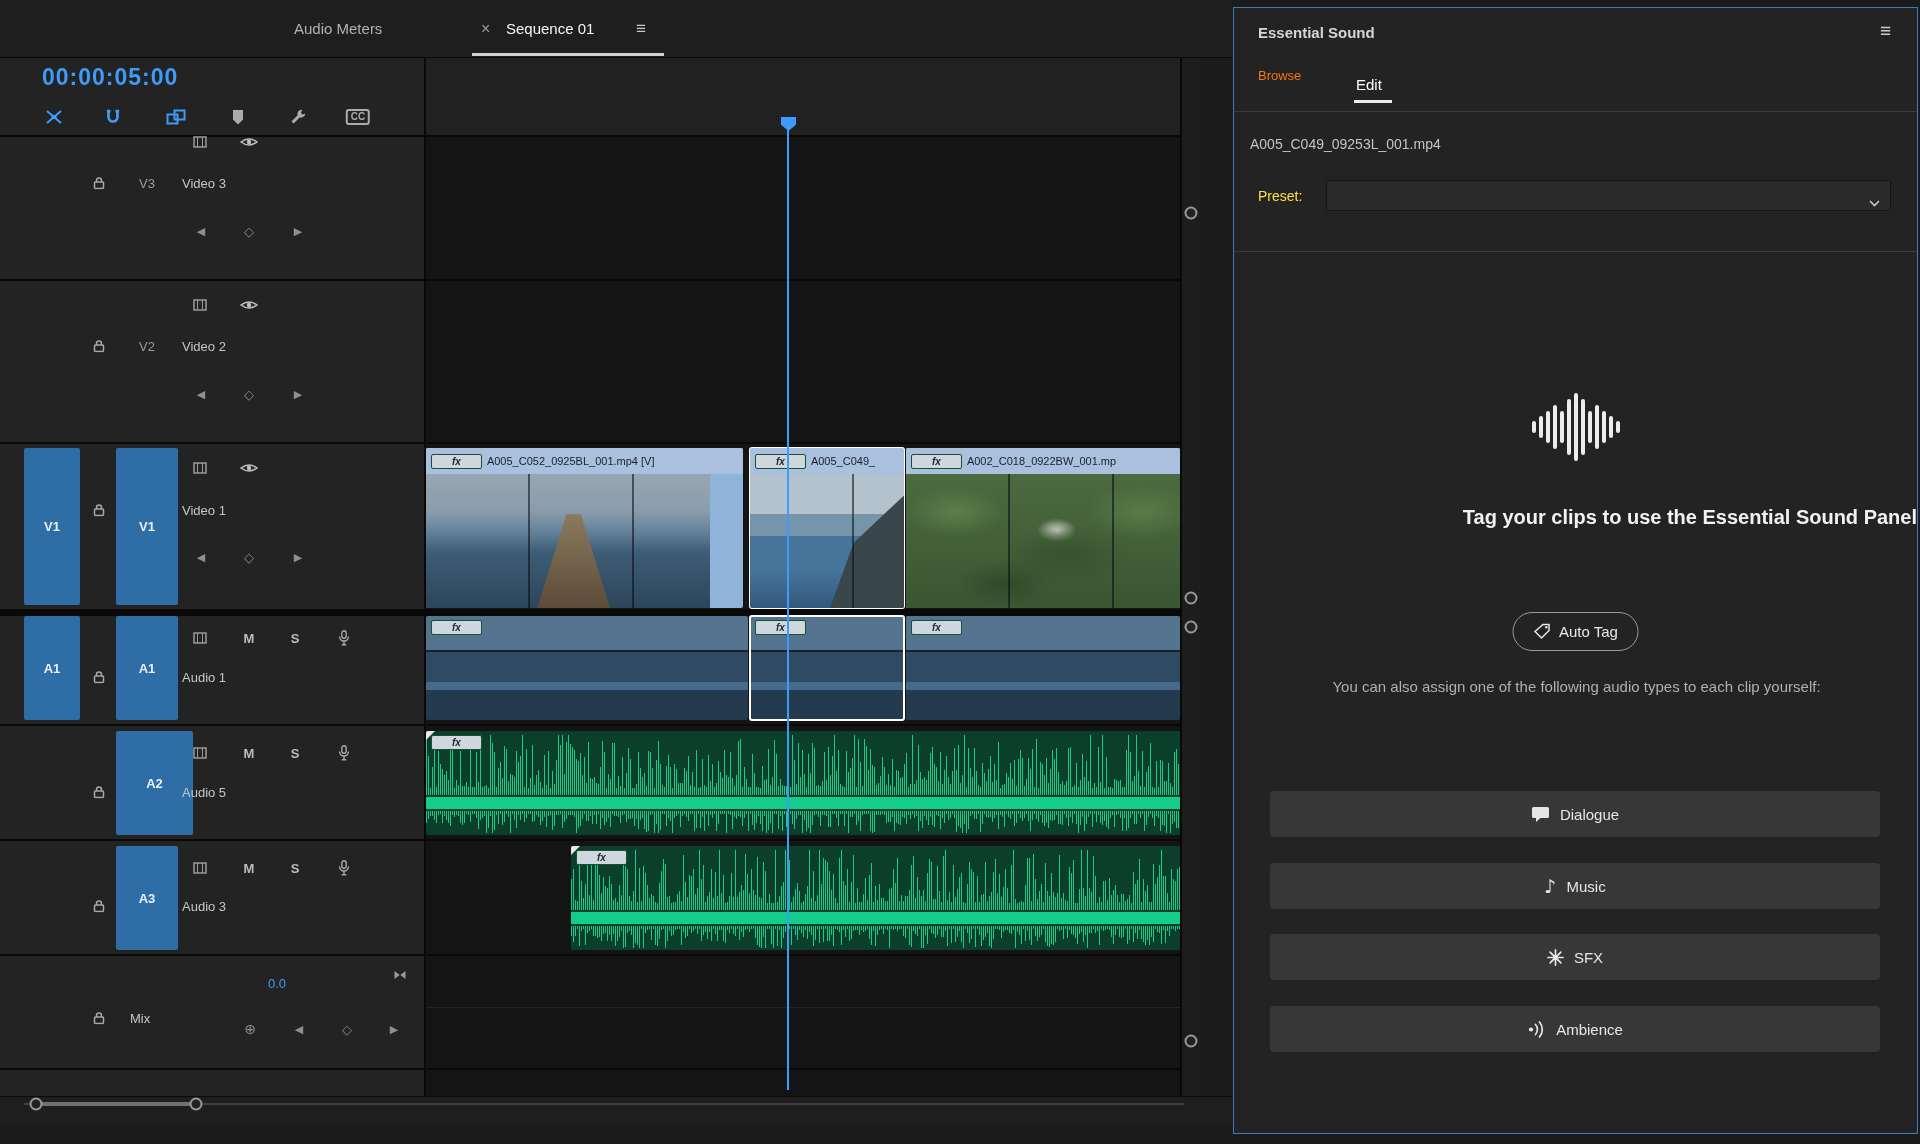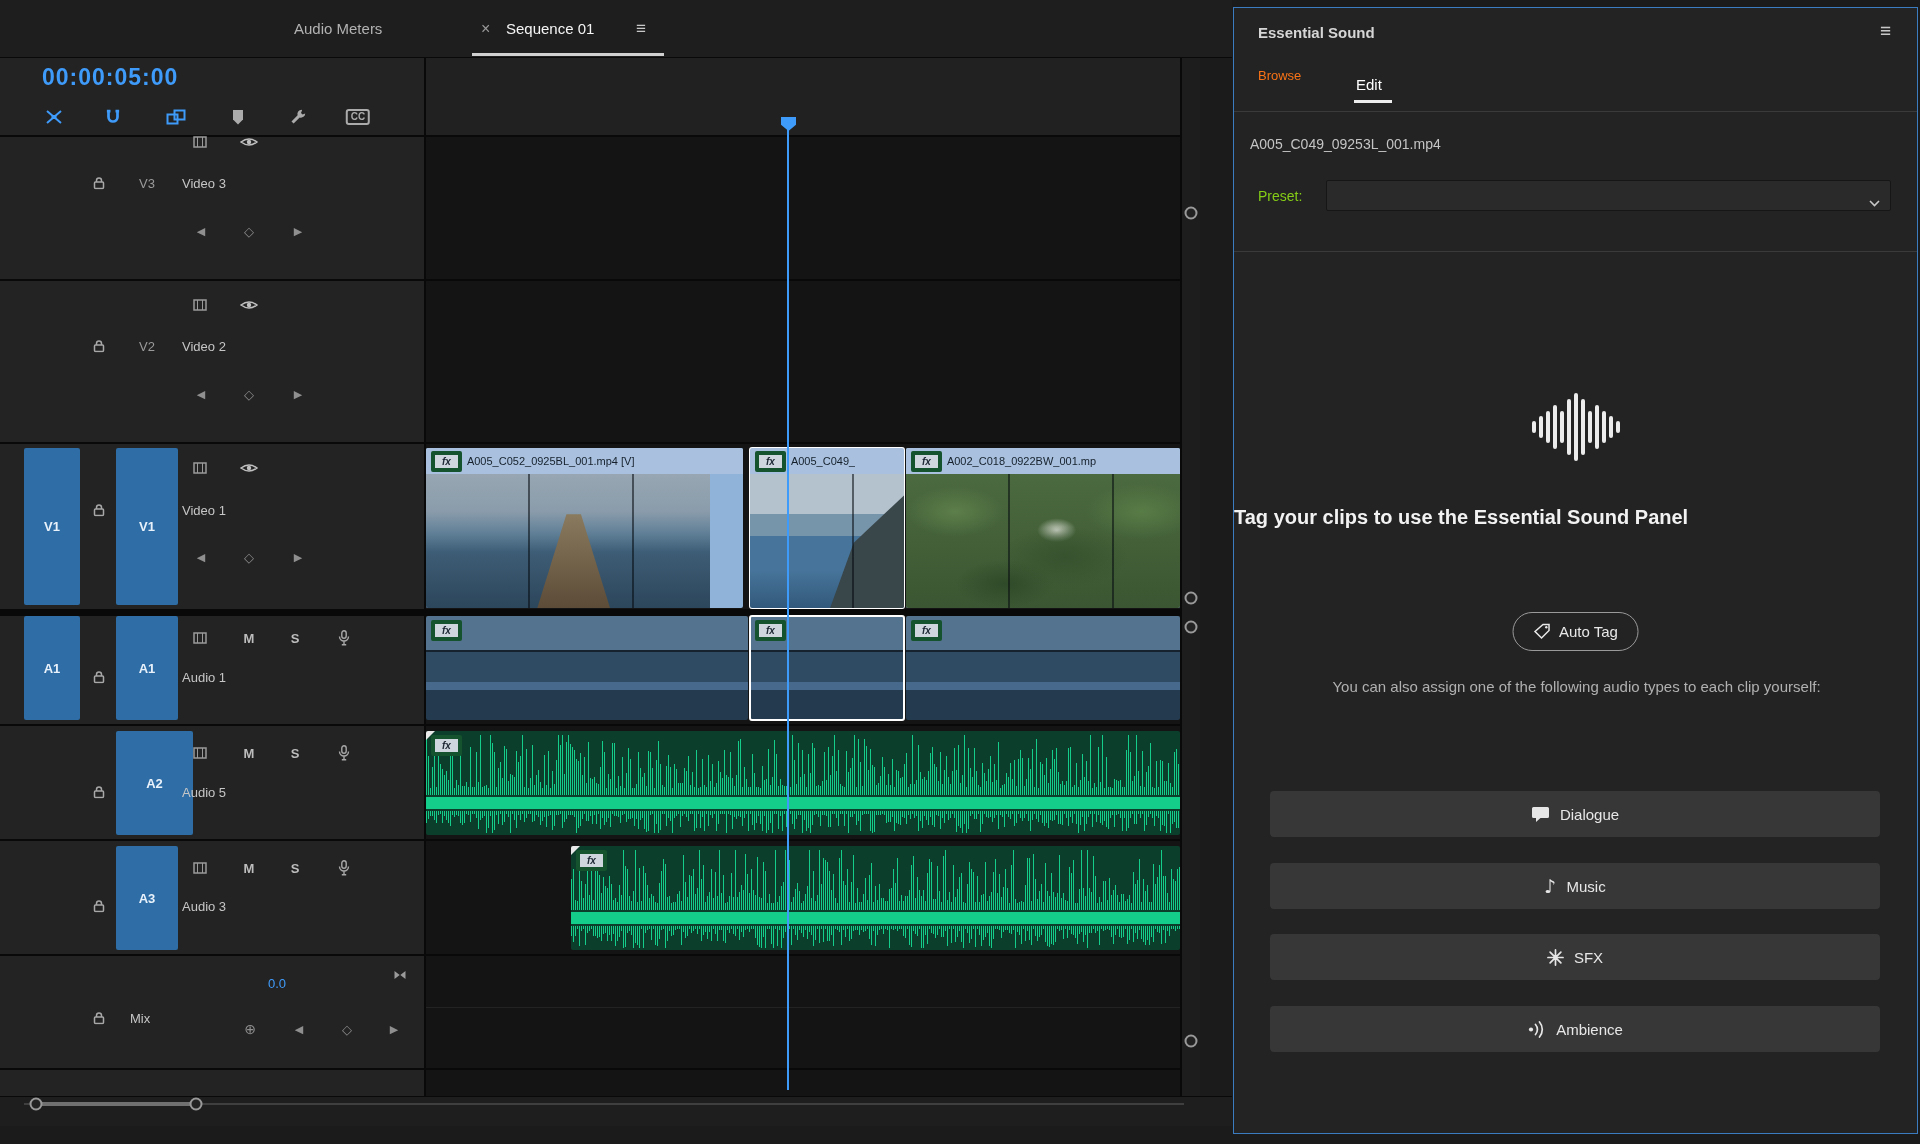--- a/index.html
+++ b/index.html
@@ -12,21 +12,21 @@
 .ico{position:absolute;transform:translate(-50%,-50%);display:flex;align-items:center;justify-content:center;line-height:1}
 .gl{color:#8f8f8f;font-size:11px}
 .ms{color:#bdbdbd;font-size:13px;font-weight:bold}
 .patch{position:absolute;background:#2e6da6;border-radius:2px;display:flex;align-items:center;justify-content:center;font-size:13px;font-weight:bold;color:#e9f2fb}
 .tname{position:absolute;font-size:13px;color:#c6c6c6;transform:translateY(-50%);white-space:nowrap}
 .clip{position:absolute;overflow:hidden;border-radius:2px}
 .vclip{background:#8fb3d9}
 .sel{outline:2px solid #fff;outline-offset:-1px;z-index:3}
 .ctitle{position:absolute;left:0;right:0;top:0;height:26px;background:#a9c1de;display:flex;align-items:center;gap:5px;padding:0 5px;z-index:1}
 .clabel{font-size:11px;color:#15202c;white-space:nowrap;overflow:hidden}
-.fx{font-style:italic;font-weight:bold;font-size:10px;line-height:13px;background:#cfd6de;color:#222c38;border-radius:2px;padding:0 7px;border:4px solid #14532d;flex:none}
+.fx{font-style:italic;font-weight:bold;font-size:10px;line-height:13px;background:#cfd6de;color:#222c38;border-radius:2px;padding:0 20px;border:1px solid #14532d;flex:none}
 .fxa{position:absolute;left:5px;top:4px;z-index:2}
 .thumbs{position:absolute;top:26px;bottom:0}
 .fsep{position:absolute;inset:0;background:repeating-linear-gradient(90deg,transparent 0 102px,rgba(5,10,15,.55) 102px 104px)}
 .art1{background:linear-gradient(180deg,#97a6b2 0%,#8a9cab 28%,#5e7e96 45%,#3e5d76 58%,#2c465b 100%)}
 .pier{position:absolute;left:36%;right:32%;bottom:0;top:30%;clip-path:polygon(10% 100%,90% 100%,58% 0,42% 0);background:linear-gradient(180deg,#8a7a5e,#5c4c38)}
 .art2{background:linear-gradient(180deg,#b3c2cd 0 30%,#7795aa 30% 46%,#47749a 46% 72%,#32597b 100%)}
 .cliff{position:absolute;right:0;bottom:0;width:48%;top:16%;clip-path:polygon(100% 0,100% 100%,0 100%,32% 42%);background:#39464a}
 .art3{background:radial-gradient(70px 36px at 18% 28%,#5d7f4a,transparent 70%),radial-gradient(90px 44px at 58% 62%,#36522e,transparent 70%),radial-gradient(26px 16px at 55% 42%,#c9cfc2,transparent 75%),radial-gradient(80px 40px at 86% 28%,#587c46,transparent 70%),radial-gradient(70px 34px at 36% 82%,#2f4a28,transparent 70%),linear-gradient(180deg,#4c6a3f,#3a5632)}
 .aclip{background:linear-gradient(180deg,#54738f 0,#54738f 34px,#16222e 34px,#16222e 36px,#2f4b64 36px,#2f4b64 66px,#47698c 66px,#47698c 74px,#243a4e 74px,#243a4e 100%)}
 .gclip{background:#0c3e2c}
@@ -1715,21 +1715,21 @@
   <div class="knob" style="left:196px;top:1104px"></div>
 
   <div class="esp">
     <span class="a" style="left:24px;top:16px;font-size:15px;font-weight:600;color:#d6d6d6">Essential Sound</span>
     <span class="a" style="left:646px;top:12px;font-size:19px;color:#c8c8c8">≡</span>
     <span class="a" style="left:24px;top:60px;font-size:13px;color:#f97316">Browse</span>
     <span class="a" style="left:122px;top:68px;font-size:15px;color:#ffffff">Edit</span>
     <div class="a" style="left:120px;top:92px;width:38px;height:3px;background:#ededed"></div>
     <div class="a" style="left:0;top:103px;width:683px;height:1px;background:#3a3a3a"></div>
     <span class="a" style="left:16px;top:128px;font-size:14px;color:#c4c4c4">A005_C049_09253L_001.mp4</span>
-    <span class="a" style="left:24px;top:180px;font-size:14px;color:#84cc16">Preset:</span>
+    <span class="a" style="left:24px;top:180px;font-size:14px;color:#fde047">Preset:</span>
     <div class="a" style="left:92px;top:172px;width:565px;height:31px;background:#2a2a2a;border:1px solid #161616;border-radius:2px">
       <span class="a" style="right:10px;top:12px"><svg width="11" height="7">
             <path d="M1 1l4.5 4.5L10 1" fill="none" stroke="#c8c8c8" stroke-width="1.6"></path>
           </svg></span>
     </div>
     <div class="a" style="left:0;top:243px;width:683px;height:1px;background:#3a3a3a"></div>
 
     <div class="eqi" style="top:384px">
         <span style="width: 4px; height: 12px; background: rgb(236, 236, 236); border-radius: 2px; display: inline-block;"></span>
         <span style="width: 4px; height: 22px; background: rgb(236, 236, 236); border-radius: 2px; display: inline-block;"></span>
@@ -1738,21 +1738,21 @@
         <span style="width: 4px; height: 32px; background: rgb(236, 236, 236); border-radius: 2px; display: inline-block;"></span>
         <span style="width: 4px; height: 56px; background: rgb(236, 236, 236); border-radius: 2px; display: inline-block;"></span>
         <span style="width: 4px; height: 68px; background: rgb(236, 236, 236); border-radius: 2px; display: inline-block;"></span>
         <span style="width: 4px; height: 56px; background: rgb(236, 236, 236); border-radius: 2px; display: inline-block;"></span>
         <span style="width: 4px; height: 32px; background: rgb(236, 236, 236); border-radius: 2px; display: inline-block;"></span>
         <span style="width: 4px; height: 44px; background: rgb(236, 236, 236); border-radius: 2px; display: inline-block;"></span>
         <span style="width: 4px; height: 32px; background: rgb(236, 236, 236); border-radius: 2px; display: inline-block;"></span>
         <span style="width: 4px; height: 22px; background: rgb(236, 236, 236); border-radius: 2px; display: inline-block;"></span>
         <span style="width: 4px; height: 12px; background: rgb(236, 236, 236); border-radius: 2px; display: inline-block;"></span>
       </div>
-    <div class="a" style="left:0;top:498px;width:683px;text-align:left;font-size:20px;font-weight:bold;color:#f2f2f2;white-space:nowrap">Tag your clips to use the Essential Sound Panel</div>
+    <div class="a" style="left:0;top:498px;width:683px;text-align:right;font-size:20px;font-weight:bold;color:#f2f2f2;white-space:nowrap">Tag your clips to use the Essential Sound Panel</div>
 
     <div class="a" style="left:50%;top:604px;transform:translateX(-50%);display:inline-flex;align-items:center;gap:9px;height:39px;padding:0 20px;border:1.5px solid #9a9a9a;border-radius:20px;font-size:15px;color:#e8e8e8">
       <span style="display:flex">
           <svg width="17" height="17" viewBox="0 0 17 17">
             <path d="M9.5 1.5h6v6L8 15 1.5 8.5z" fill="none" stroke="#e8e8e8" stroke-width="1.5"></path>
             <circle cx="12.8" cy="4.2" r="1.2" fill="#e8e8e8"></circle>
           </svg>
         </span>
       <span>Auto Tag</span>
     </div>

